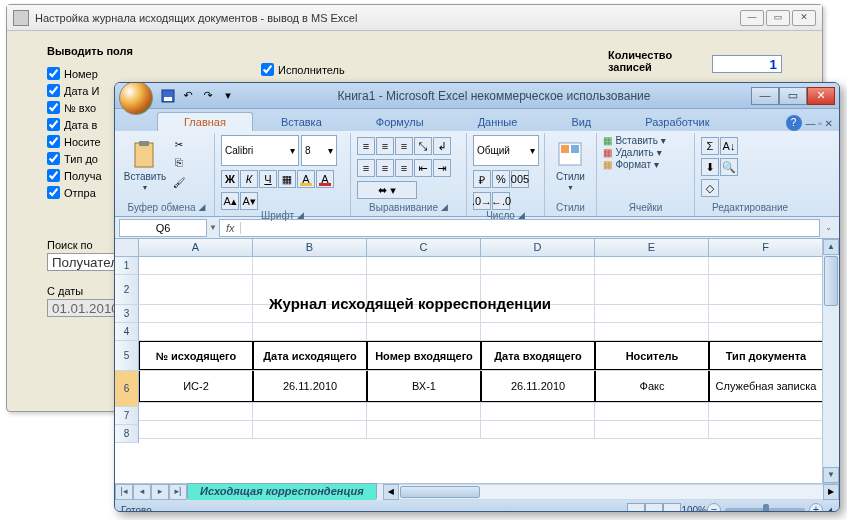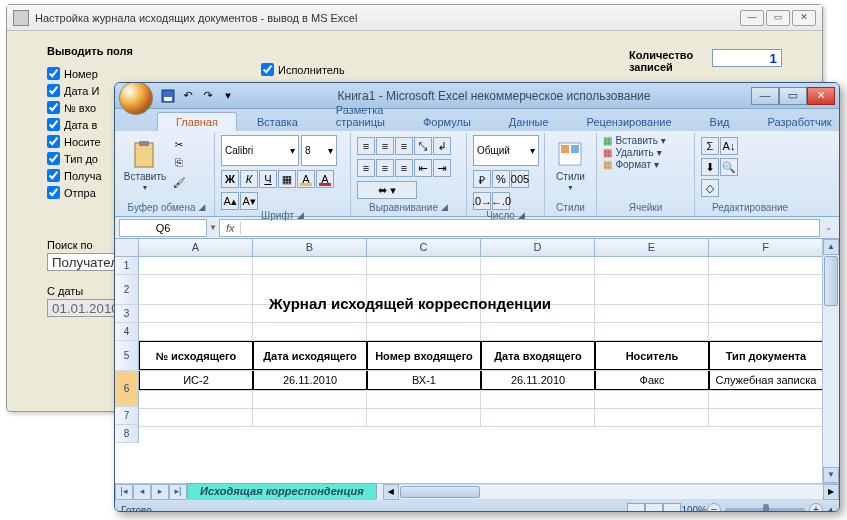--- a/index.html
+++ b/index.html
@@ -46,21 +46,21 @@
   font-size: 9px;
   text-align: center;
   line-height: 13px;
   color: #555;
   border-radius: 2px;
 }
 .dlg-body { padding: 14px 40px; }
 .group-title { font-weight: bold; margin-bottom: 10px; }
 .checklist { display: flex; flex-direction: column; gap: 4px; }
 .checklist label { display: flex; align-items: center; gap: 4px; }
-.count-block { position: absolute; right: 40px; top: 44px; display: flex; align-items: flex-start; gap: 3px; }
+.count-block { position: absolute; right: 40px; top: 44px; display: flex; align-items: flex-end; gap: 24px; }
 .count-block .lbl { width: 80px; font-weight: bold; }
 .count-input {
   width: 70px; height: 18px;
   border: 1px solid #7a9ac0;
   text-align: right;
   color: #0033cc;
   font-weight: bold;
   padding-right: 4px;
 }
 .field-row { margin-top: 14px; }
@@ -121,21 +121,21 @@
 
 .ribbon-tabs {
   height: 22px;
   display: flex;
   align-items: flex-end;
   padding-left: 42px;
   gap: 2px;
   background: linear-gradient(#c6dbf2,#bcd4ec);
 }
 .rtab {
-  padding: 3px 18px;
+  padding: 3px 26px;
   color: #2a5a9a;
   font-size: 11px;
   border-radius: 3px 3px 0 0;
 }
 .rtab.active {
   background: #e8f0fa;
   border: 1px solid #9ab4d0;
   border-bottom: none;
   color: #c05a1a;
 }
@@ -195,21 +195,21 @@
 .col-headers { position:absolute; left:24px; top:0; right:17px; height:18px; display:flex; }
 .ch { flex:0 0 114px; background:linear-gradient(#f3f7fb,#dae6f2); border-right:1px solid #9fb8d3; border-bottom:1px solid #9fb8d3; text-align:center; font-size:11px; color:#2a4a6a; line-height:17px; }
 .row-headers { position:absolute; left:0; top:18px; width:24px; bottom:17px; }
 .rh { height:18px; background:linear-gradient(90deg,#f3f7fb,#dae6f2); border-right:1px solid #9fb8d3; border-bottom:1px solid #c8d6e5; text-align:center; font-size:10px; color:#2a4a6a; line-height:17px; }
 .rh.tall { height:30px; line-height:29px; }
 .rh.big { height:36px; line-height:35px; }
 .rh.sel { background:#f7d08a; }
 .cells { position:absolute; left:24px; top:18px; right:17px; bottom:17px; }
 .crow { display:flex; height:18px; border-bottom:1px solid #d0dae5; }
 .crow.tall { height:30px; }
-.crow.big { height:20px; }
+.crow.big { height:32px; }
 .cell { flex:0 0 114px; border-right:1px solid #d0dae5; font-size:11px; padding:1px 3px; display:flex; align-items:center; }
 .doc-title { position:absolute; left:130px; top:20px; font-weight:bold; font-size:15px; color:#000; }
 .thead-row .cell { border:1px solid #000; border-right:1px solid #000; font-weight:bold; justify-content:center; background:#fff; }
 .tdata-row .cell.bordered { border-left:1px solid #000; border-right:1px solid #000; border-bottom:1px solid #000; justify-content:center; }
 
 .vscroll { position:absolute; right:0; top:0; width:17px; height:100%; background:#e2ecf7; border-left:1px solid #b0c4da; }
 .vscroll .arw { height:16px; background:#cfe0f0; border:1px solid #9ab4d0; text-align:center; font-size:8px; line-height:13px; color:#3a5a7a;}
 .vscroll .thumb { height:50px; margin:1px; background:linear-gradient(90deg,#dce8f5,#b8cee5); border:1px solid #8aa8c8; border-radius:2px; }
 .hscroll-row { height:17px; background:#e2ecf7; border-top:1px solid #b0c4da; display:flex; align-items:center; }
 .sheet-nav { display:flex; }
@@ -324,24 +324,22 @@
     <div class="xl-winbtns">
       <div class="xl-winbtn">—</div>
       <div class="xl-winbtn">▭</div>
       <div class="xl-winbtn close">✕</div>
     </div>
   </div>
 
   <div class="ribbon-tabs">
     <div class="rtab active">Главная</div>
     <div class="rtab">Вставка</div>
-    <div class="rtab">Разметка страницы</div>
     <div class="rtab">Формулы</div>
     <div class="rtab">Данные</div>
-    <div class="rtab">Рецензирование</div>
     <div class="rtab">Вид</div>
     <div class="rtab">Разработчик</div>
     <div class="help-icons">
       <div class="help-ico">?</div>
       <div style="font-size:10px;color:#3a5a7a">— ▫ ✕</div>
     </div>
   </div>
 
   <div class="ribbon">
 

